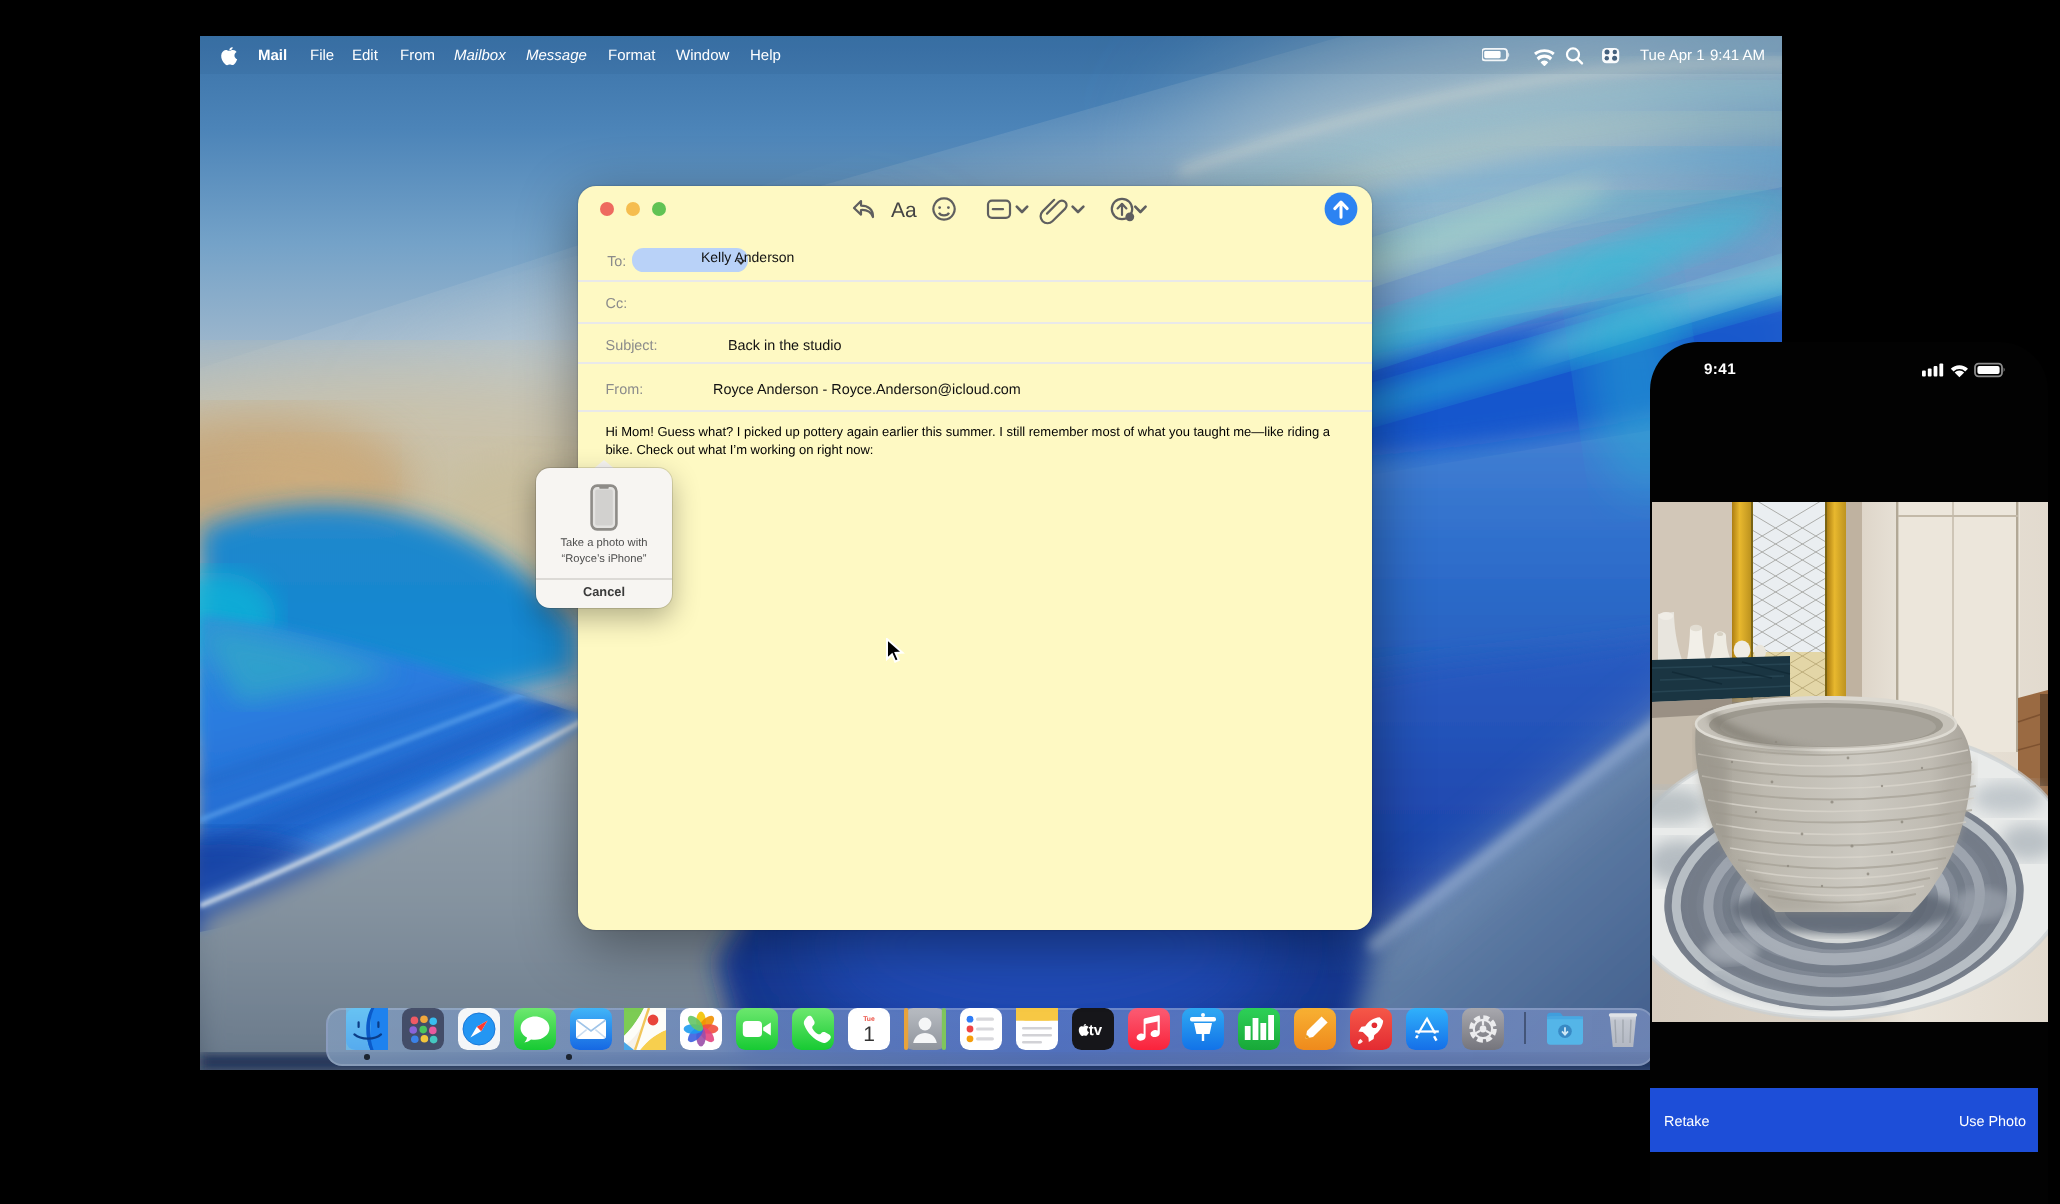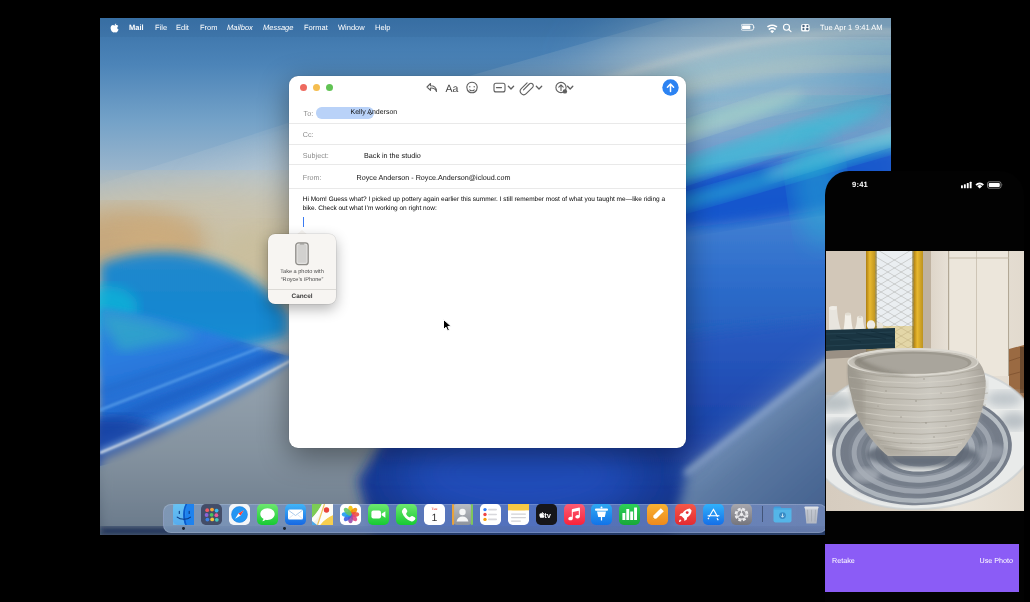--- a/index.html
+++ b/index.html
@@ -10,34 +10,34 @@
   
   #menubar{position:absolute;left:0;top:0;width:791px;height:19px;color:#fff;font-size:7.5px;}
   #menubar .mi{position:absolute;top:4.5px;}
   
   #dock{position:absolute;left:63px;top:485.5px;width:662px;height:27px;border-radius:8px;
     background:linear-gradient(90deg,rgba(130,156,188,.82),rgba(96,126,198,.78) 55%,rgba(118,140,188,.8));
     border:0.5px solid rgba(255,255,255,.16);}
   .dicon{position:absolute;top:485.5px;width:21px;height:21px;}
   .ddot{position:absolute;top:509px;width:2.8px;height:2.8px;border-radius:50%;background:#1c2430;}
   
-  #mailwin{position:absolute;left:189px;top:58px;width:397px;height:372px;background:#ffffff;border-radius:9px;
+  #mailwin{position:absolute;left:189px;top:75px;width:397px;height:372px;background:#fef9c3;border-radius:9px;
     box-shadow:0 8px 30px rgba(0,0,0,.42), 0 0 1px rgba(0,0,0,.35);}
   .tl{position:absolute;top:7.6px;width:7.2px;height:7.2px;border-radius:50%;}
   .sep{position:absolute;left:0;width:397px;height:1px;background:#e9e9e9;}
   .flabel{position:absolute;color:#8b8b8b;font-size:7.2px;}
   .fval{position:absolute;color:#111;font-size:7.2px;margin-left:31px;}
   
   #pop{position:absolute;left:168px;top:216px;width:68px;height:70px;background:#f7f5f2;border-radius:7px;
     box-shadow:0 5px 14px rgba(0,0,0,.3), 0 0 0 0.5px rgba(0,0,0,.12);}
   #poparrow{position:absolute;left:196px;top:211.5px;width:0;height:0;border-left:6px solid transparent;border-right:6px solid transparent;border-bottom:5px solid #f7f5f2;}
   
   #phone{position:absolute;left:825px;top:171px;width:199px;height:431px;background:#020202;border-radius:24px 24px 0 0;}
   #ptime{position:absolute;left:27px;top:9px;color:#fff;font-size:7.6px;font-weight:700;letter-spacing:.2px;}
-  #pbar{position:absolute;left:0px;top:373px;width:194px;height:48px;background:#8b5cf6;color:#fff;font-size:7.2px;}
+  #pbar{position:absolute;left:0px;top:373px;width:194px;height:32px;background:#1d4ed8;color:#fff;font-size:7.2px;}
 </style>
 </head>
 <body>
 <div id="desktop">
   <svg id="wall" width="791" height="517" viewBox="0 0 791 517">
     <defs>
       <linearGradient id="base" x1="0" y1="0" x2="0" y2="1">
         <stop offset="0" stop-color="#3a72a8"></stop>
         <stop offset=".09" stop-color="#4c84b8"></stop>
         <stop offset=".2" stop-color="#74a2c8"></stop>

